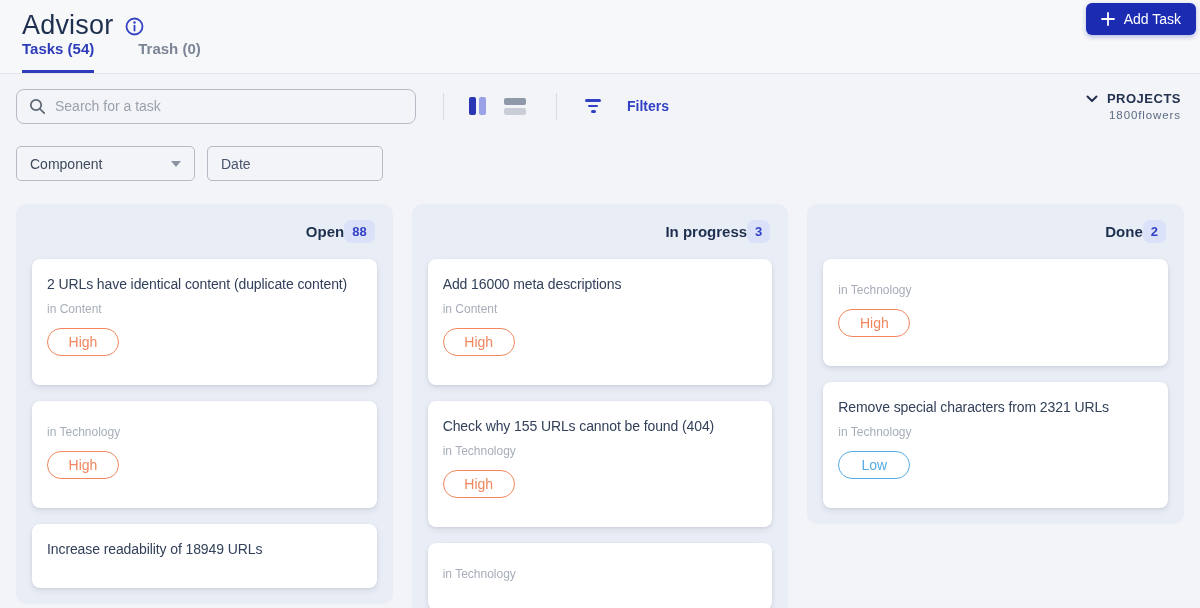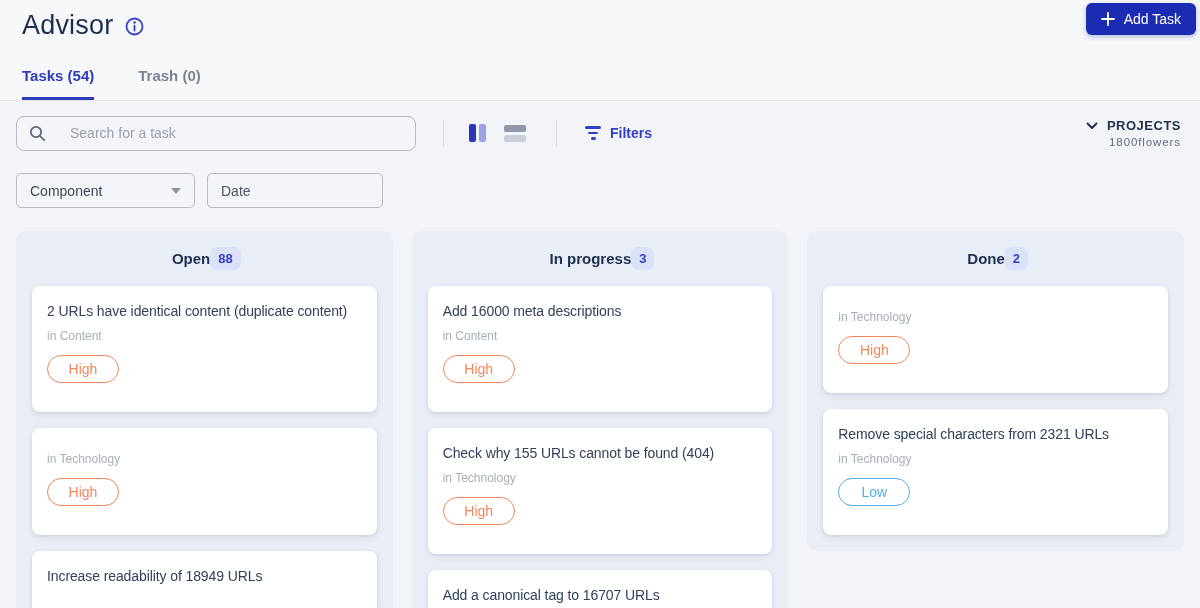--- a/index.html
+++ b/index.html
@@ -1,45 +1,45 @@
 <!DOCTYPE html>
 <html><head>
 <meta charset="utf-8">
 <style>
   * { margin:0; padding:0; box-sizing:border-box; }
   html,body { width:1200px; height:608px; overflow:hidden; }
   body { font-family:"Liberation Sans", sans-serif; background:#f3f4f7; color:#1e3050; }
 
   
-  .topbar { position:relative; height:101px; background:#f7f8f9; border-bottom:1px solid #e5e6ea; }
+  .topbar { position:relative; height:74px; background:#f7f8f9; border-bottom:1px solid #e5e6ea; }
   .title-row { display:flex; align-items:center; gap:12px; padding:10px 0 0 22px; }
   .page-title { font-size:27px; font-weight:500; color:#1e3050; letter-spacing:.2px; }
   .info-icon { display:inline-flex; margin-top:2px; cursor:pointer; }
   .add-task-btn { position:absolute; top:3px; right:4px; height:32px; display:flex; align-items:center; gap:9px;
     background:#1b2cb2; color:#fff; border:none; border-radius:6px; padding:0 15px; font-size:14px;
     font-family:inherit; cursor:pointer; box-shadow:0 2px 5px rgba(27,44,178,.3); }
   .tabs { position:absolute; bottom:0; left:22px; display:flex; gap:44px;justify-content:center; }
   .tab { font-size:15px; font-weight:600; color:#7b8494; padding-bottom:13px; cursor:pointer; border-bottom:3px solid transparent; }
   .tab.active { color:#2c3cba; border-bottom-color:#2c3cba; }
 
   
   .toolbar { display:flex; align-items:center; margin:14px 19px 0 16px; height:36px; }
-  .search-box { width:400px; height:35px; border:1px solid #b5bbc5; border-radius:8px; display:flex; align-items:center; gap:24px; padding:0 12px; }
+  .search-box { width:400px; height:35px; border:1px solid #b5bbc5; border-radius:8px; display:flex; align-items:center; gap:9px; padding:0 12px; }
   .search-box input { flex:1; border:none; outline:none; background:transparent; font-family:inherit; font-size:14px; color:#3d4a5e; }
   .search-box input::placeholder { color:#9aa2ae; }
   .vdivider { width:1px; height:27px; background:#d8dbe1; }
   .vd1 { margin:0 23px 0 27px; } .vd2 { margin:0 28px 0 28px; }
   .view-toggles { display:flex; align-items:center; gap:14px; }
   .icon-btn { display:flex; gap:3px; cursor:pointer; padding:2px; }
   .kb-bar { width:7px; height:18px; border-radius:2px; }
   .kb-bar.a { background:#2b36b5; } .kb-bar.b { background:#99a2e6; }
   .icon-btn.list { flex-direction:column; }
   .ls-bar { width:22px; height:7px; border-radius:2px; }
   .ls-bar.a { background:#8e98a8; } .ls-bar.b { background:#c8cdd8; }
-  .filters-btn { display:flex; align-items:center; gap:9px; cursor:pointer; background:none; border:none; font-family:inherit; }
+  .filters-btn { display:flex; align-items:center; gap:26px; cursor:pointer; background:none; border:none; font-family:inherit; }
   .funnel { display:flex; flex-direction:column; align-items:center; gap:3px; }
   .funnel span { display:block; height:2.5px; border-radius:2px; background:#3040c4; }
   .funnel .f1 { width:16px; } .funnel .f2 { width:10px; } .funnel .f3 { width:5px; }
   .filters-label { font-size:14px; font-weight:600; color:#3040c4; }
   .projects-wrap { margin-left:auto; text-align:right; }
   .projects-row { display:flex; align-items:center; justify-content:flex-end; gap:9px; cursor:pointer; }
   .projects-label { font-size:13px; font-weight:700; color:#22324e; letter-spacing:.5px; }
   .project-name { margin-top:3px; font-size:11.5px; color:#5d6b84; letter-spacing:.9px; }
 
   
@@ -50,21 +50,21 @@
   .dd-date { width:176px; color:#47556c; }
   .caret { width:0; height:0; border-left:5px solid transparent; border-right:5px solid transparent; border-top:6px solid #8a93a3; }
   .dd-priority { position:relative; width:175px; height:38px; border:2px solid #2c35bb; border-radius:6px;
         display:flex; align-items:center; justify-content:flex-end; padding:0 13px; cursor:pointer; }
   .dd-priority .caret { border-top-color:#2c35bb; }
   .float-label { position:absolute; top:-8px; left:9px; background:#f3f4f7; padding:0 5px; font-size:11px; font-weight:700; color:#2c35bb; }
 
   
   .board { display:flex; gap:19px; margin:23px 16px 0; align-items:flex-start; }
   .column { flex:1 1 0; background:#e9edf5; border-radius:10px; padding:14px 16px 16px; }
-  .col-header { display:flex; align-items:center; justify-content:center; padding:2px 2px 0 6px; }
+  .col-header { display:flex; align-items:center; justify-content:flex-end; padding:2px 2px 0 6px; }
   .col-title { font-size:15px; font-weight:600; color:#1e3050; }
   .count-badge { background:#dbe1f8; color:#3342c4; font-size:13px; font-weight:700; padding:4px 8px; border-radius:7px; }
   .cards { margin-top:16px; display:flex; flex-direction:column; gap:16px; }
   .card { background:#fff; border-radius:8px; padding:16px 15px 29px; cursor:pointer;
           box-shadow:0 1px 3px rgba(40,50,80,.10), 0 3px 7px rgba(40,50,80,.07); }
   .card-title { font-size:14px; line-height:19px; color:#32405a; letter-spacing:-.1px; }
   .card-meta { font-size:12px; color:#a7aeb9; margin-top:8px; }
   .priority-pill { display:inline-block; margin-top:12px; min-width:72px; text-align:center;
           border:1.5px solid; border-radius:16px; padding:5px 12px; font-size:14px; background:#fff; }
 </style>
@@ -186,21 +186,20 @@
     <span class="priority-pill" style="color: rgb(240, 135, 95); border-color: rgb(240, 135, 95);">High</span>
   </div>
 
   <div class="card">
     <div class="card-title">Check why 155 URLs cannot be found (404)</div>
     <div class="card-meta">in Technology</div>
     <span class="priority-pill" style="color: rgb(240, 135, 95); border-color: rgb(240, 135, 95);">High</span>
   </div>
 
   <div class="card">
-    <div class="card-title">Add a canonical tag to 16707 URLs</div>
     <div class="card-meta">in Technology</div>
 
   </div>
 </div>
   </div>
   <div class="column">
     <div class="col-header">
       <span class="col-title">Done</span>
       <span class="count-badge">2</span>
     </div>

